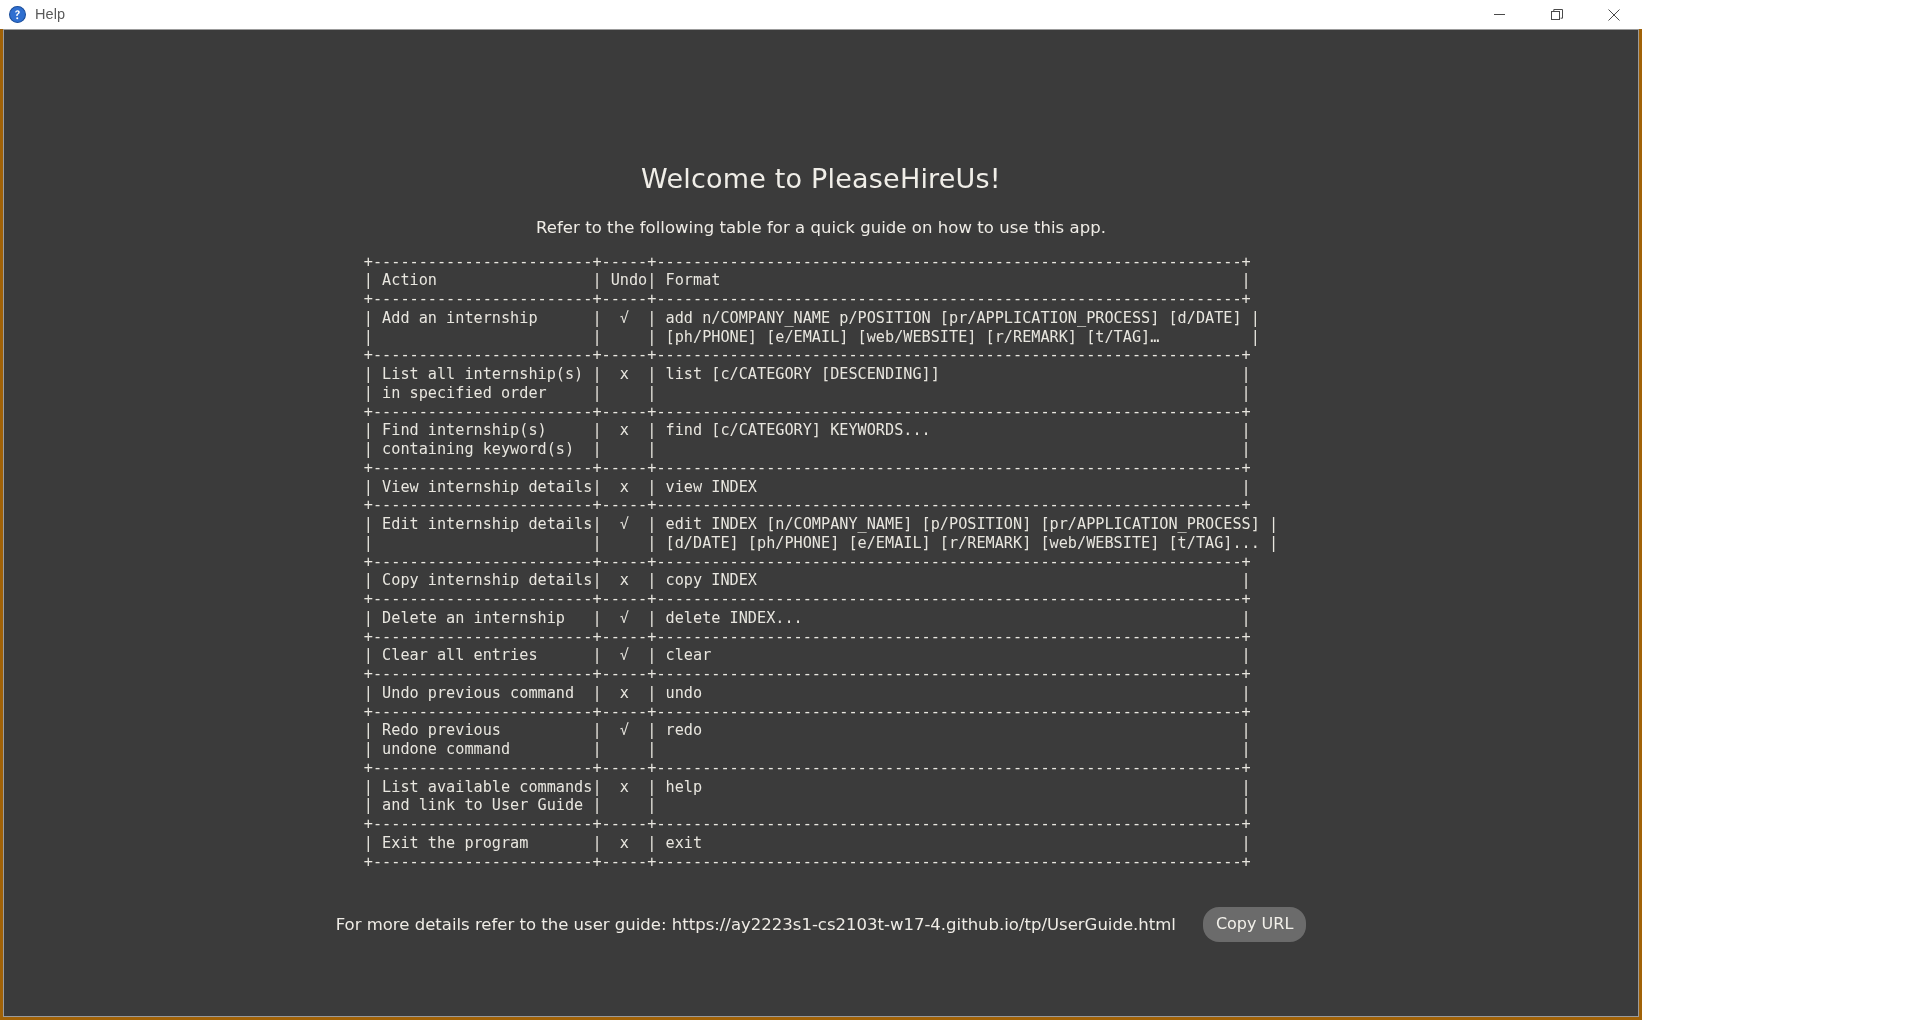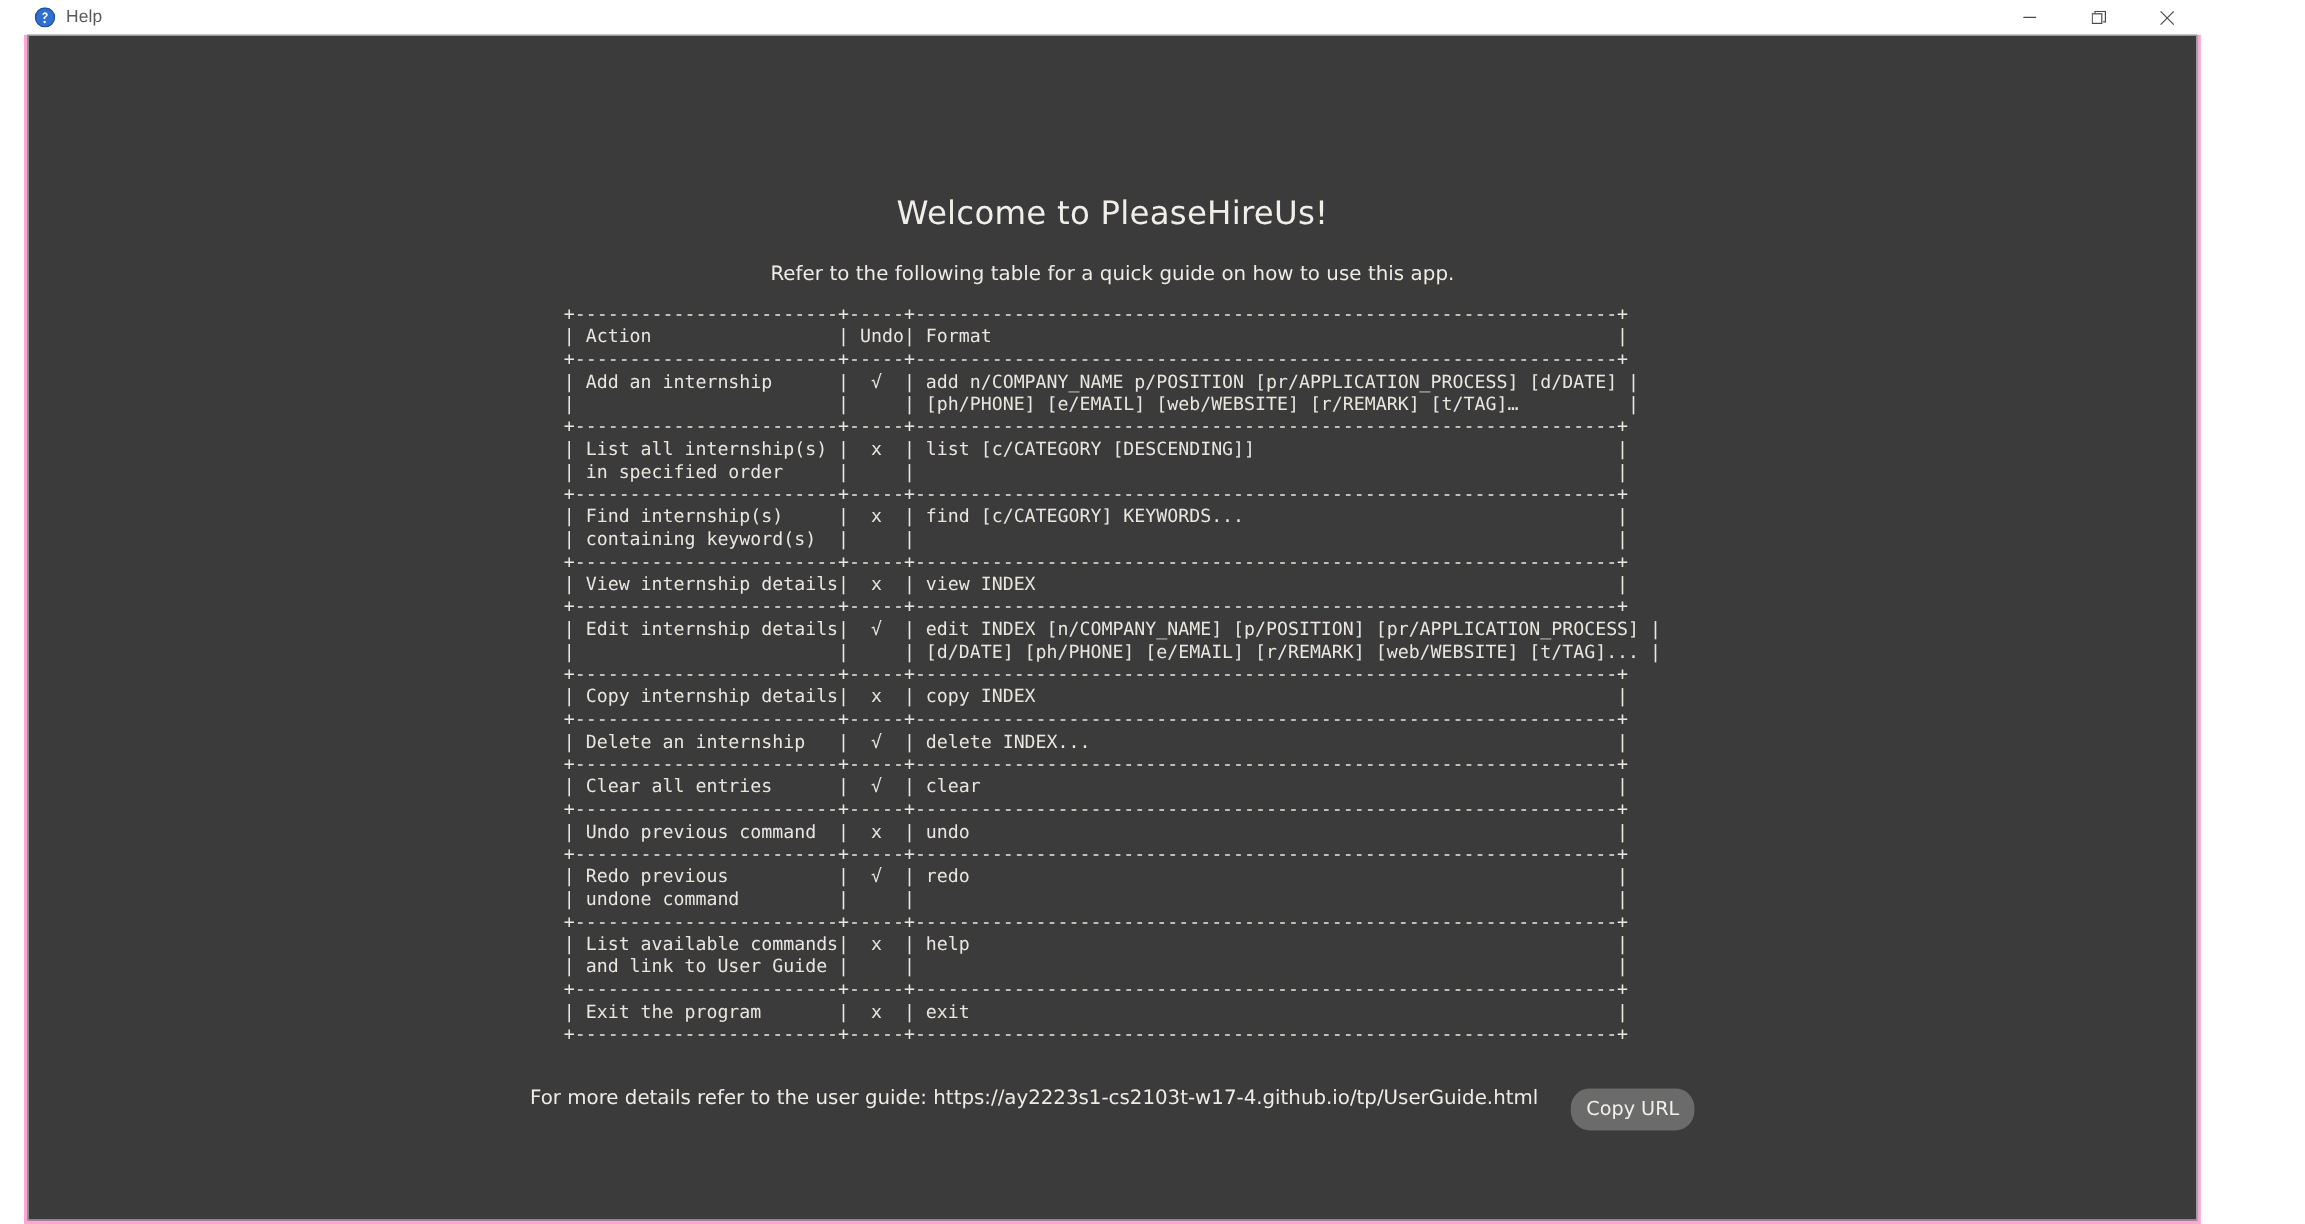--- a/index.html
+++ b/index.html
@@ -10,27 +10,26 @@
     height: 1020px;
     overflow: hidden;
     background: #ffffff;
   }
   body {
     font-family: "Liberation Sans", sans-serif;
   }
 
   
   #window {
-    width: 1814px;
+    width: 1642px;
     height: 1020px;
     display: flex;
     flex-direction: column;
     background: #ffffff;
     position: relative;
-    margin-left: 20px;
   }
 
   
   #titlebar {
     height: 29px;
     min-height: 29px;
     background: #ffffff;
     display: flex;
     align-items: center;
     justify-content: space-between;
@@ -69,21 +68,21 @@
     background: transparent;
     border: none;
     cursor: default;
   }
   .win-btn svg { display: block; }
 
   
   #content-wrap {
     flex: 1;
     padding: 0 3px 3px 3px;
-    background: #f9a8d4;
+    background: #a16207;
     box-sizing: border-box;
   }
   #content {
     width: 100%;
     height: 100%;
     background: #3b3b3b;
     border: 1px solid #9b9b9b;
     box-sizing: border-box;
     overflow: hidden;
     position: relative;
@@ -128,21 +127,21 @@
     white-space: pre;
     letter-spacing: 0px;
     text-align: left;
     margin-left: 0px;
   }
 
   
   #footer {
     margin-top: 21px;
     display: flex;
-    align-items: flex-start;
+    align-items: center;
     gap: 27px;
   }
   #footer-text {
     color: #efece6;
     font-size: 16.5px;
     font-family: "DejaVu Sans", sans-serif;
     line-height: 1;
     white-space: nowrap;
   }
   #copy-url-button {

